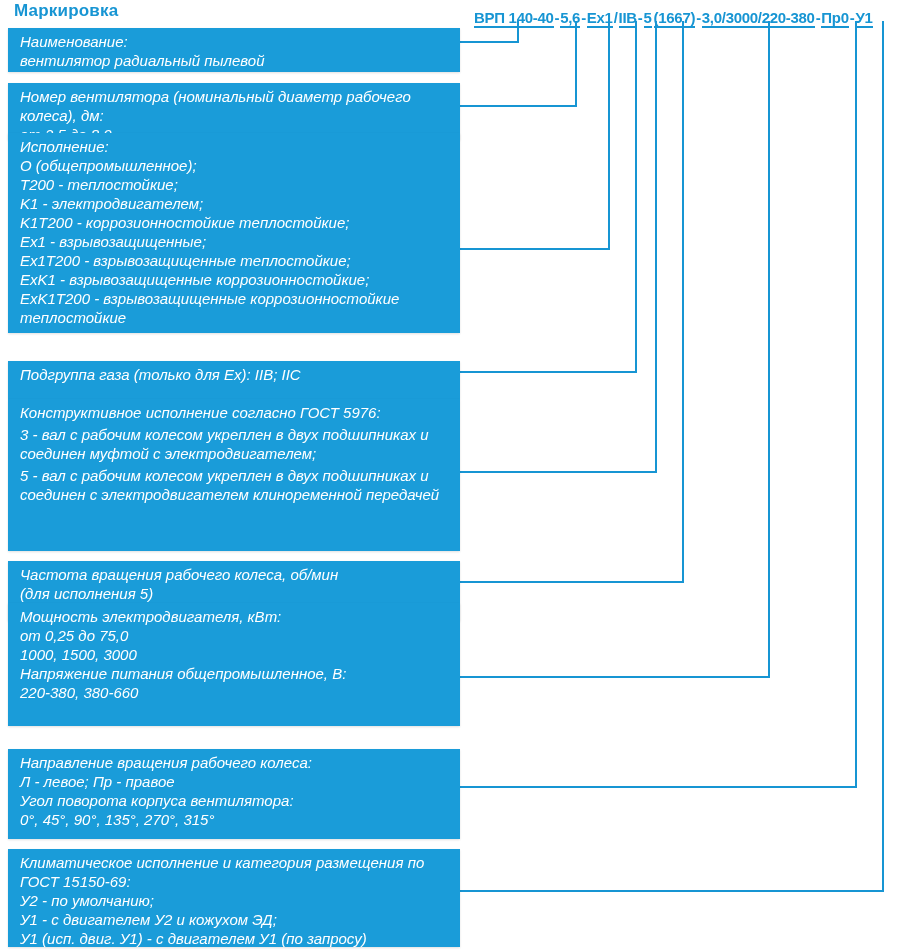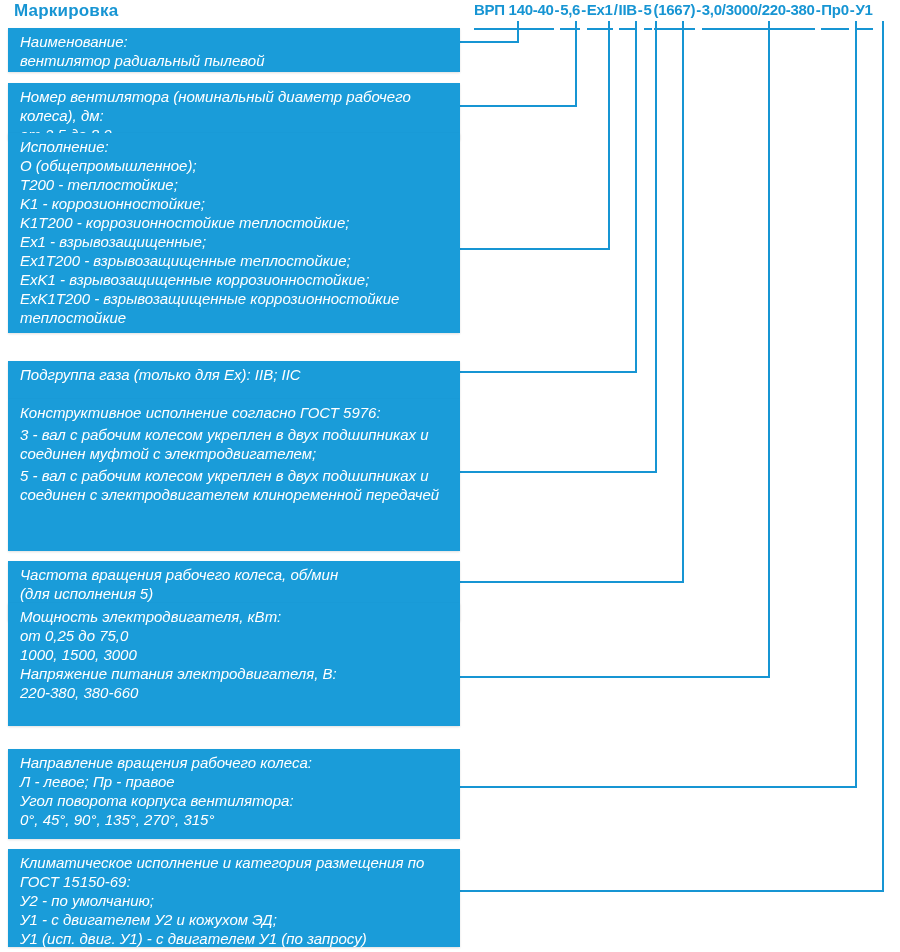--- a/index.html
+++ b/index.html
@@ -22,22 +22,22 @@
     letter-spacing:0.2px;
   }
   .model-code{
     position:absolute;left:473px;top:1px;
     font-size:15px;font-weight:bold;color:var(--accent);
     letter-spacing:-0.3px;white-space:nowrap;
   }
   .model-code .useg{
     display:inline-block;
     border-bottom:2px solid var(--accent);
-    padding-bottom:10px;
-    margin:0 1px;
+    padding-bottom:0;
+    margin:8px 1px;
   }
   .model-code .sep{display:inline-block;padding-bottom:1px;}
   .box{
     position:absolute;left:8px;width:452px;
     background:var(--boxfill);
     color:var(--boxtext);
     font-size:15px;line-height:19px;
     padding:4px 12px;
     overflow:hidden;
     box-shadow:0 1px 2px rgba(0,0,0,0.12);
@@ -93,21 +93,21 @@
     <div class="para">вентилятор радиальный пылевой</div>
   </div>
 <div class="box" id="box-fan-number">
     <div class="para">Номер вентилятора (номинальный диаметр рабочего колеса), дм:</div>
     <div class="para">от 2,5 до 8,0</div>
   </div>
 <div class="box" id="box-design">
     <div class="para">Исполнение:</div>
     <div class="para">О (общепромышленное);</div>
     <div class="para">T200 - теплостойкие;</div>
-    <div class="para">K1 - коррозионностойкие;</div>
+    <div class="para">K1 - электродвигателем;</div>
     <div class="para">K1T200 - коррозионностойкие теплостойкие;</div>
     <div class="para">Ex1 - взрывозащищенные;</div>
     <div class="para">Ex1T200 - взрывозащищенные теплостойкие;</div>
     <div class="para">ExK1 - взрывозащищенные коррозионностойкие;</div>
     <div class="para">ExK1T200 - взрывозащищенные коррозионностойкие теплостойкие</div>
   </div>
 <div class="box" id="box-gas-subgroup">
     <div class="para">Подгруппа газа (только для Ex): IIB; IIC</div>
   </div>
 <div class="box spaced" id="box-construction">
@@ -116,21 +116,21 @@
     <div class="para">5 - вал с рабочим колесом укреплен в двух подшипниках и соединен с электродвигателем клиноременной передачей</div>
   </div>
 <div class="box" id="box-impeller-speed">
     <div class="para">Частота вращения рабочего колеса, об/мин</div>
     <div class="para">(для исполнения 5)</div>
   </div>
 <div class="box" id="box-motor">
     <div class="para">Мощность электродвигателя, кВт:</div>
     <div class="para">от 0,25 до 75,0</div>
     <div class="para">1000, 1500, 3000</div>
-    <div class="para">Напряжение питания электродвигателя, В:</div>
+    <div class="para">Напряжение питания общепромышленное, В:</div>
     <div class="para">220-380, 380-660</div>
   </div>
 <div class="box" id="box-rotation">
     <div class="para">Направление вращения рабочего колеса:</div>
     <div class="para">Л - левое; Пр - правое</div>
     <div class="para">Угол поворота корпуса вентилятора:</div>
     <div class="para">0°, 45°, 90°, 135°, 270°, 315°</div>
   </div>
 <div class="box" id="box-climatic">
     <div class="para">Климатическое исполнение и категория размещения по ГОСТ 15150-69:</div>

